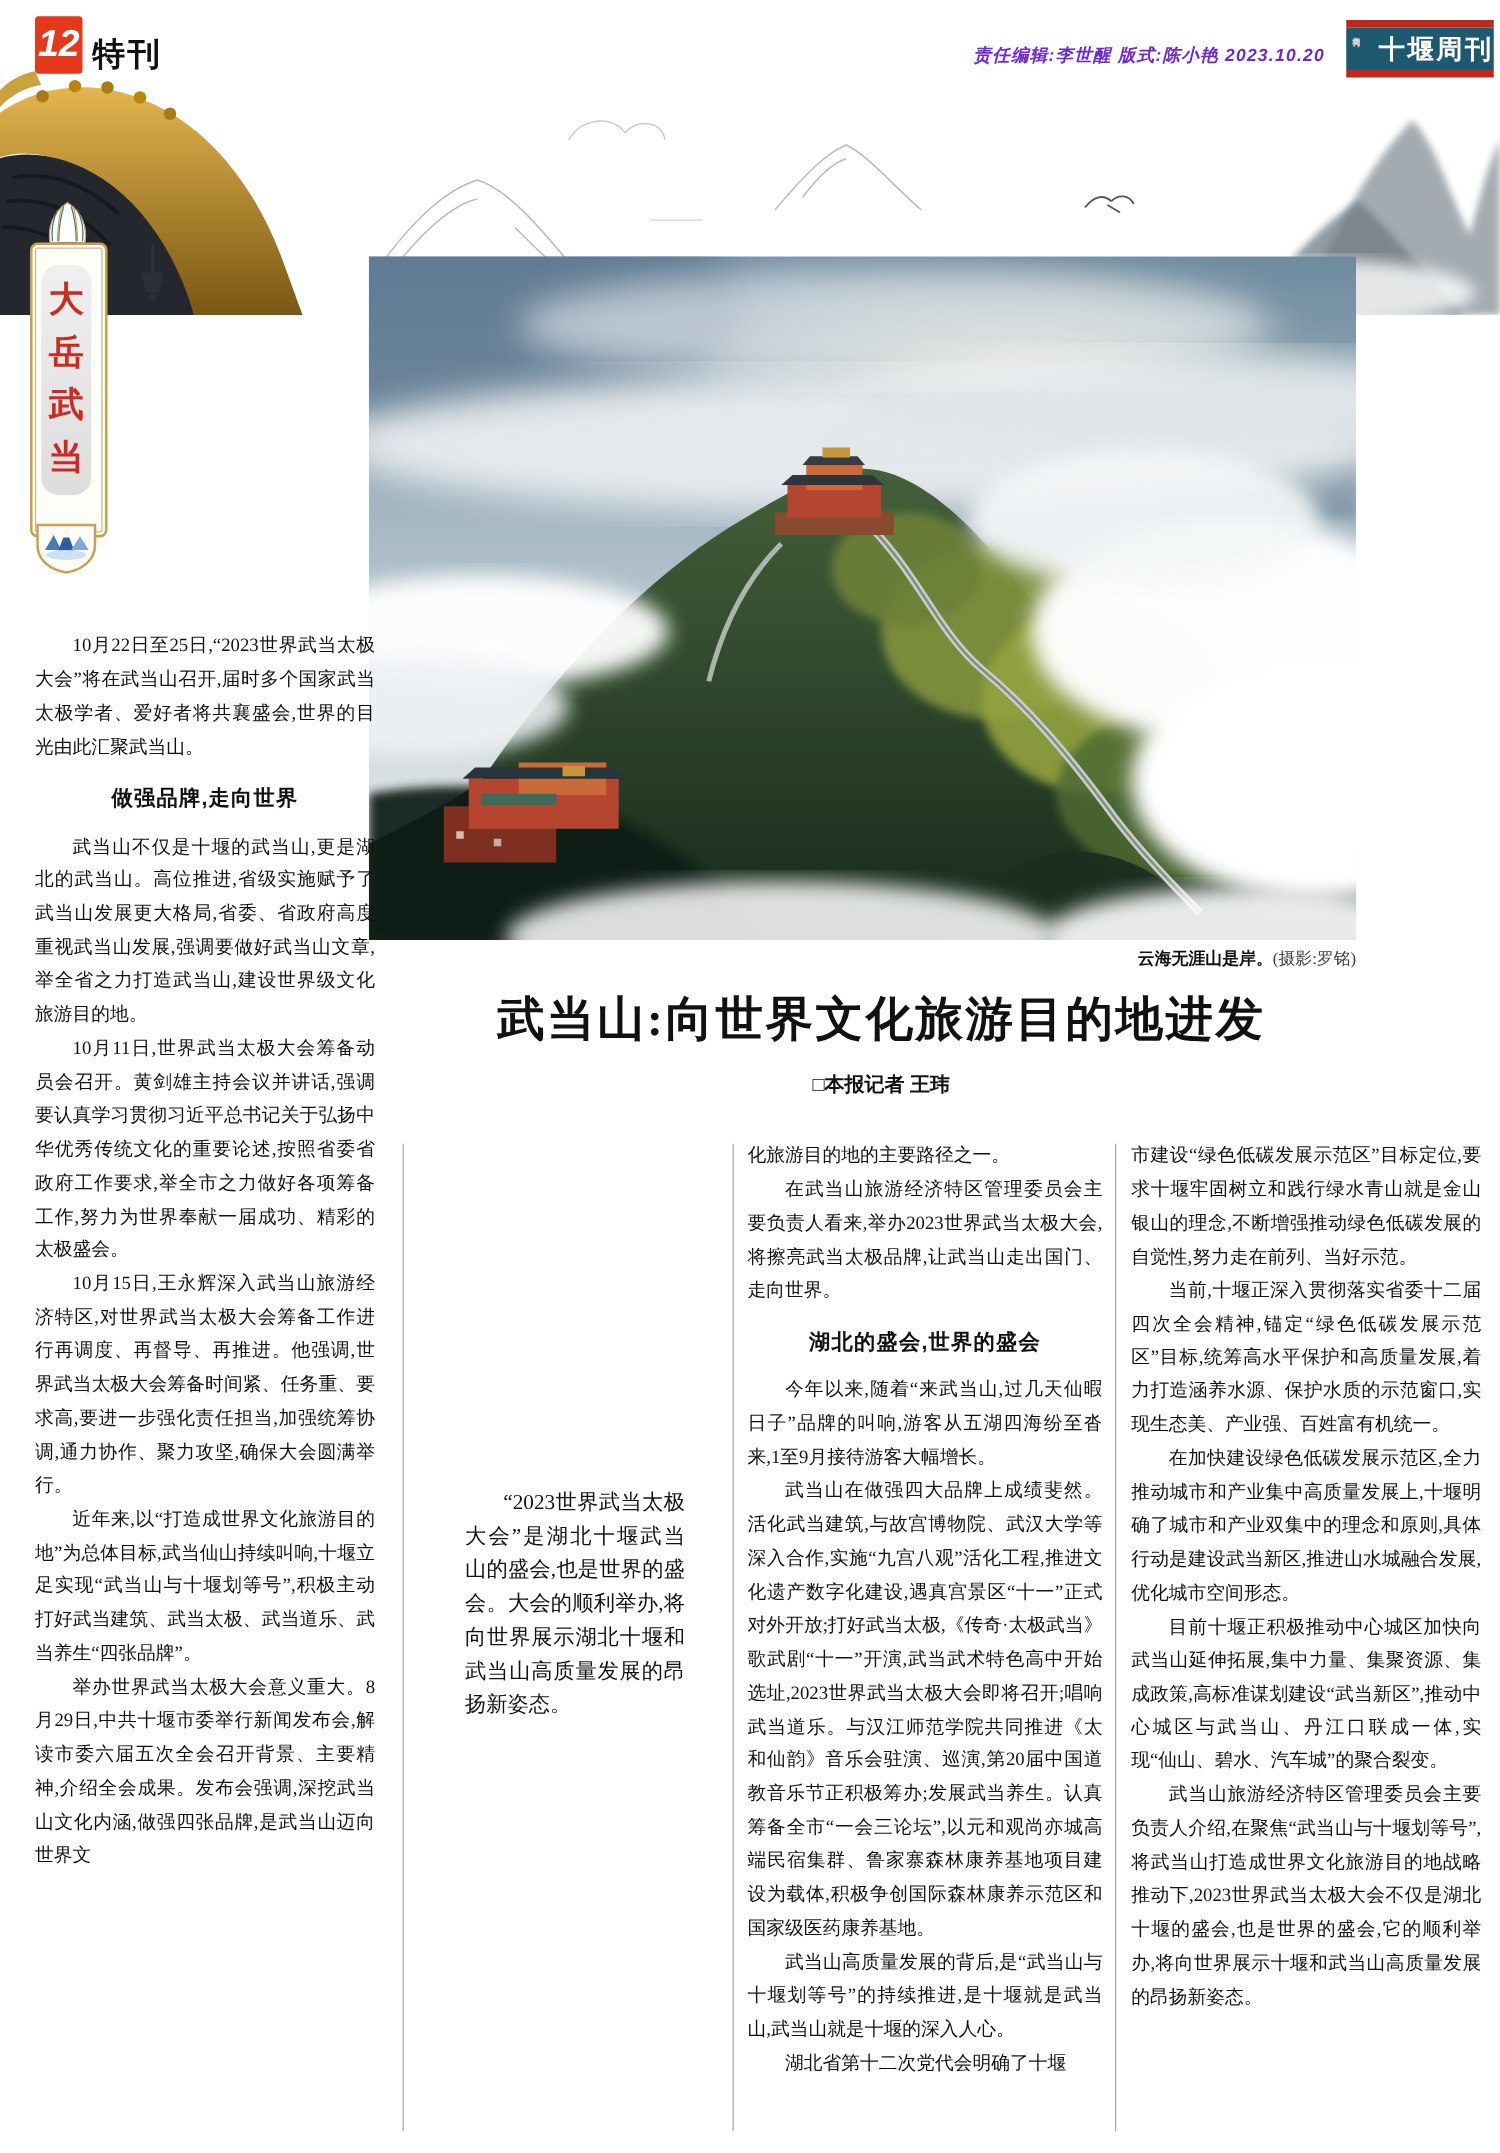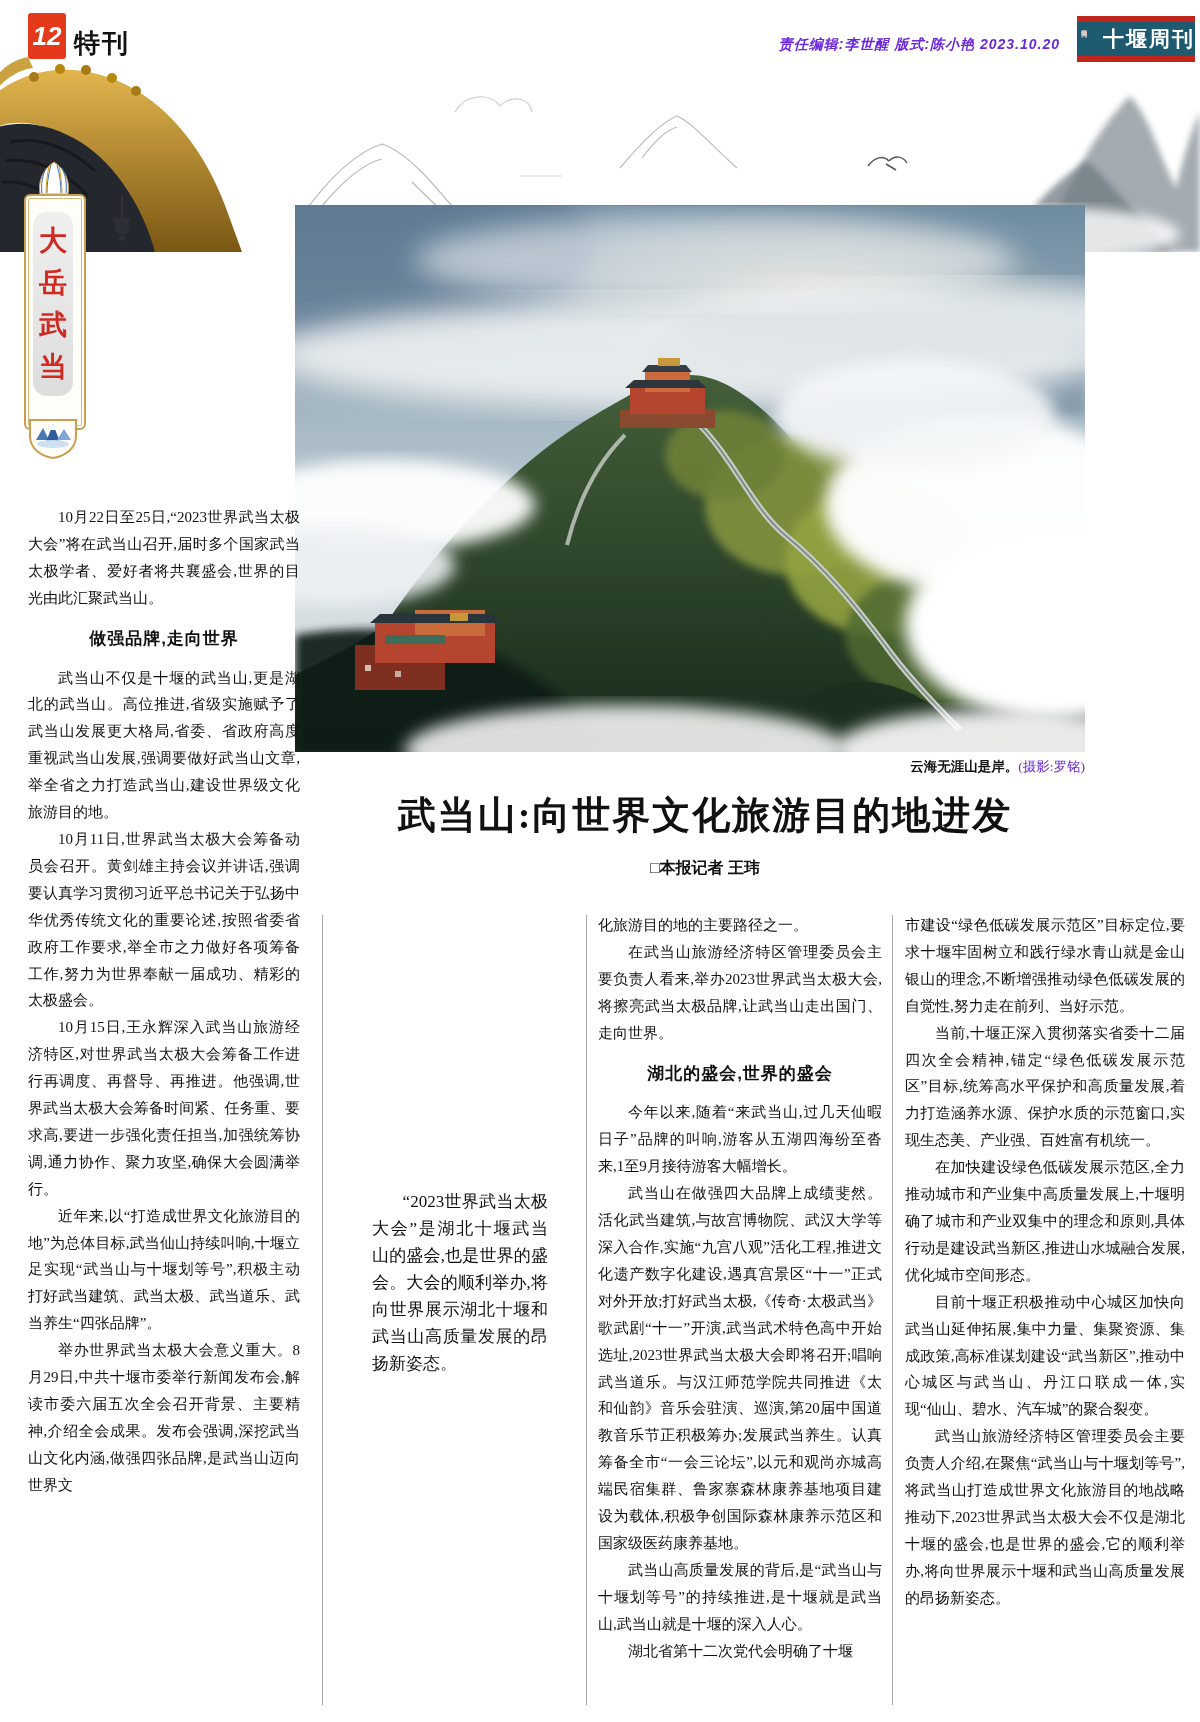--- a/index.html
+++ b/index.html
@@ -1,21 +1,21 @@
 <!DOCTYPE html>
 <html><head>
 <meta charset="utf-8">
 <style>
   html,body{margin:0;padding:0;background:#ffffff;}
   .page{position:relative;width:1200px;height:1722px;background:#fff;overflow:hidden;
         font-family:"Liberation Serif",serif;color:#111;}
   
   .pagenum{position:absolute;left:28px;top:13px;width:38px;height:46px;background:#e5391b;
            border-radius:3px;color:#fff;font-family:"Liberation Sans",sans-serif;
-           font-weight:bold;font-style:italic;font-size:26px;display:flex;align-items:center;justify-content:center;}
+           font-weight:bold;font-style:italic;font-size:30px;display:flex;align-items:center;justify-content:center;}
   .section{position:absolute;left:74px;top:26px;font-family:"Liberation Sans",sans-serif;
            font-weight:bold;font-size:26px;letter-spacing:2px;}
   .editorline{position:absolute;right:140px;top:36px;font-family:"Liberation Sans",sans-serif;
               font-style:italic;font-weight:600;font-size:14px;color:#6d28d9;letter-spacing:1px;}
   .masthead{position:absolute;left:1077px;top:16px;width:118px;height:46px;display:flex;flex-direction:column;}
   .masthead .stripe{height:6px;background:#c0261c;}
   .masthead .mid{flex:1;background:#1d5a70;color:#fff;display:flex;align-items:center;justify-content:flex-end;
                  font-weight:bold;font-size:21px;letter-spacing:2px;position:relative;}
   .masthead .mini{position:absolute;left:2px;top:2px;writing-mode:vertical-rl;font-size:6px;
                   letter-spacing:1px;color:#f3d9d4;opacity:.9;}
@@ -30,21 +30,21 @@
                  background:linear-gradient(180deg,#efefef,#dddddd);display:flex;flex-direction:column;
                  align-items:center;justify-content:space-around;padding:8px 0;}
   .banner .panel span{color:#cf2a22;font-weight:bold;font-size:28px;line-height:1;
                       font-family:"Liberation Serif",serif;}
   .banner .pendant{position:absolute;left:2px;top:258px;width:54px;height:42px;}
   
   .photo{position:absolute;left:295px;top:205px;width:790px;height:547px;overflow:hidden;}
   .photo svg{display:block;width:100%;height:100%;}
   .caption{position:absolute;right:115px;top:758px;font-size:13.5px;}
   .caption b{font-family:"Liberation Sans",sans-serif;font-weight:bold;}
-  .caption i{font-style:normal;color:#6d28d9;text-align:center;}
+  .caption i{font-style:normal;color:#404040;text-align:center;}
   
   .headline{position:absolute;left:330px;top:790px;width:750px;text-align:center;margin:0;
             font-size:38px;font-weight:bold;letter-spacing:2px;font-family:"Liberation Serif",serif;}
   .byline{position:absolute;left:330px;top:858px;width:750px;text-align:center;
           font-size:16px;font-weight:bold;font-family:"Liberation Sans",sans-serif;}
   
   .col{position:absolute;font-size:15px;line-height:26.9px;text-align:justify;}
   .col1{left:28px;top:504px;width:272px;height:1195px;}
   .col2{left:598px;top:912px;width:284px;height:795px;}
   .col3{left:905px;top:912px;width:280px;height:795px;}

